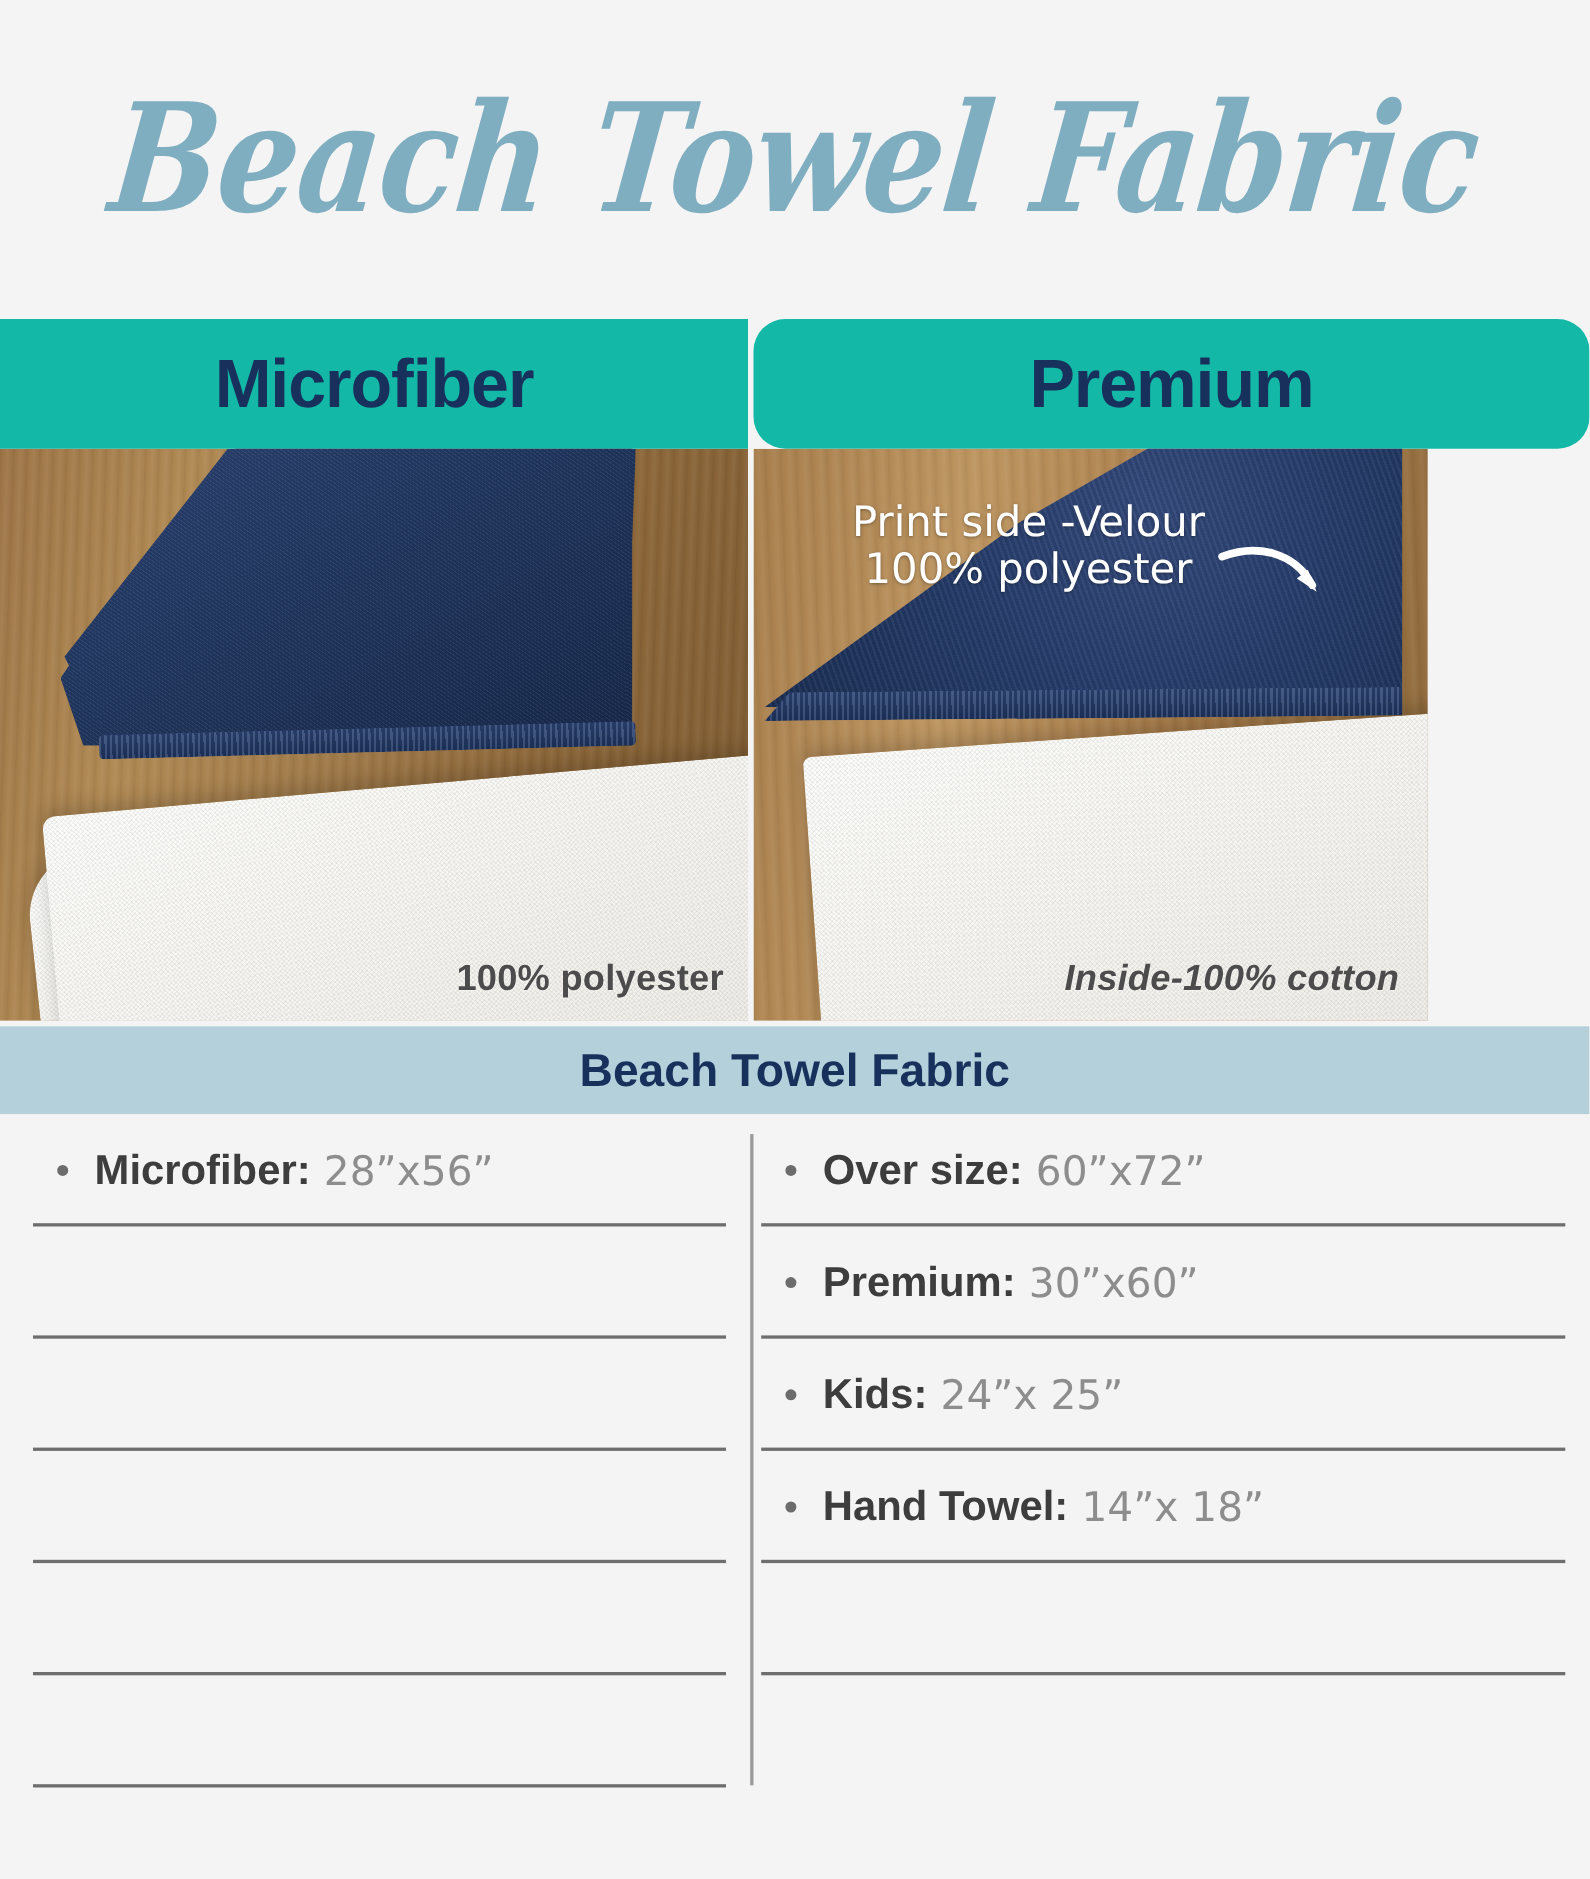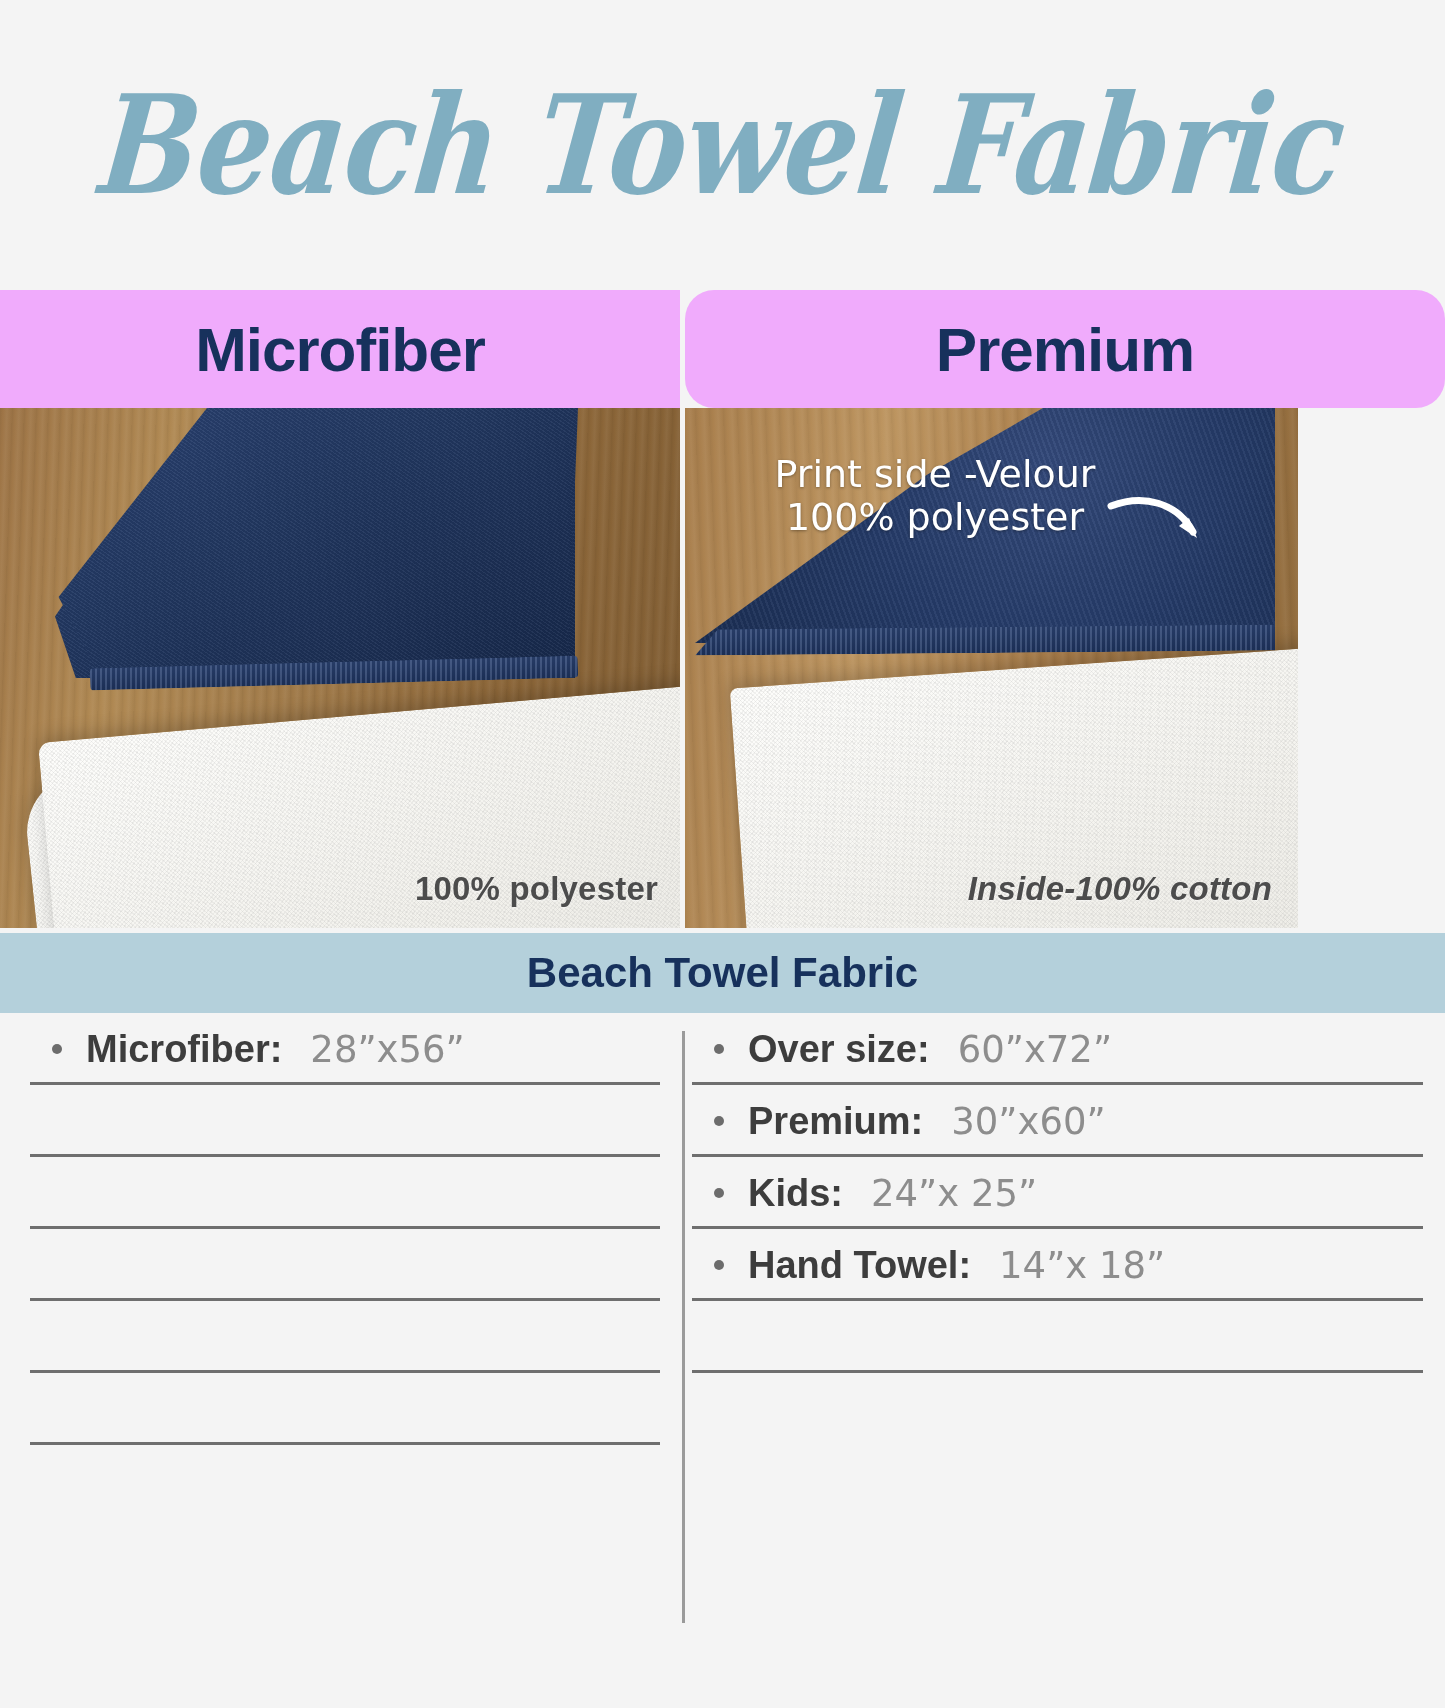--- a/index.html
+++ b/index.html
@@ -20,21 +20,21 @@
     font-size:116px;
     letter-spacing:-1px;
     color:#80aec1;
     transform:skewX(-6deg) scaleY(1.18);
     white-space:nowrap;
   }
 
   
   .band-row{display:flex;height:118px;background:#f4f4f4;}
   .band{
-    background:#f0abfc;
+    background:#14b8a6;
     display:flex;align-items:center;justify-content:center;
   }
   .band.left{width:680px;}
   .band.gapcol{width:5px;background:#f4f4f4;}
   .band.right{width:760px;border-radius:29px;}
   .band-label{
     color:#17315c;font-weight:700;font-size:62px;letter-spacing:-1px;
     font-family:"Liberation Sans", sans-serif;
   }
 
@@ -123,34 +123,34 @@
 
   
   .specs{position:relative;height:610px;display:flex;background:#f4f4f4;}
   .spec-col{position:relative;}
   .spec-col.left{width:682px;}
   .spec-col.right{width:763px;}
   .v-divider{
     position:absolute;left:682px;top:18px;width:3px;height:592px;background:#9a9a9a;
   }
   .spec-row{
-    position:relative;height:72px;display:flex;align-items:center;
+    position:relative;height:102px;display:flex;align-items:center;
     box-sizing:border-box;
   }
   .spec-row .rule{
     position:absolute;left:30px;right:22px;bottom:0;height:3px;background:#6e6e6e;
   }
   .spec-col.right .spec-row .rule{left:10px;right:22px;}
   .bullet{
     width:10px;height:10px;border-radius:50%;background:#6c6c6c;
     margin-left:52px;margin-right:24px;flex:none;
   }
   .spec-col.right .bullet{margin-left:32px;}
   .spec-name{font-weight:700;font-size:38px;color:#3d3d3d;}
-  .spec-val{font-size:37px;color:#8d8d8d;margin-left:28px;font-family:"DejaVu Sans", sans-serif;}
+  .spec-val{font-size:37px;color:#8d8d8d;margin-left:12px;font-family:"DejaVu Sans", sans-serif;}
   .spec-row.empty .bullet{visibility:hidden;}
 </style>
 </head>
 <body>
 
 <div class="page">
 
   <div class="title-wrap">
     <div class="title">Beach Towel Fabric</div>
   </div>

